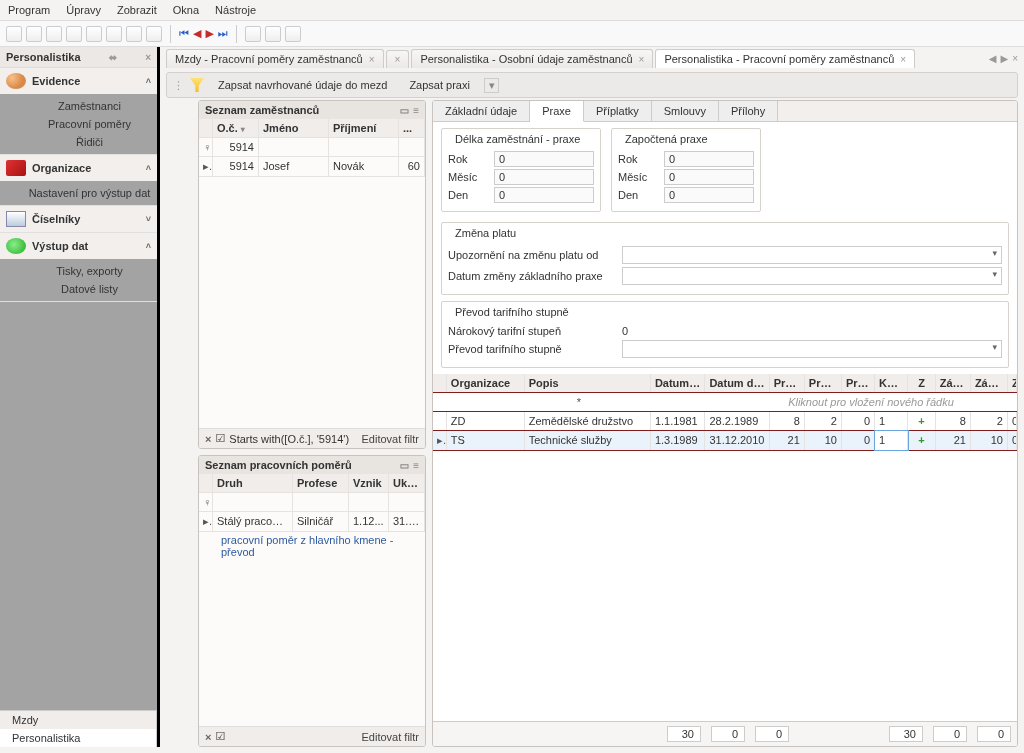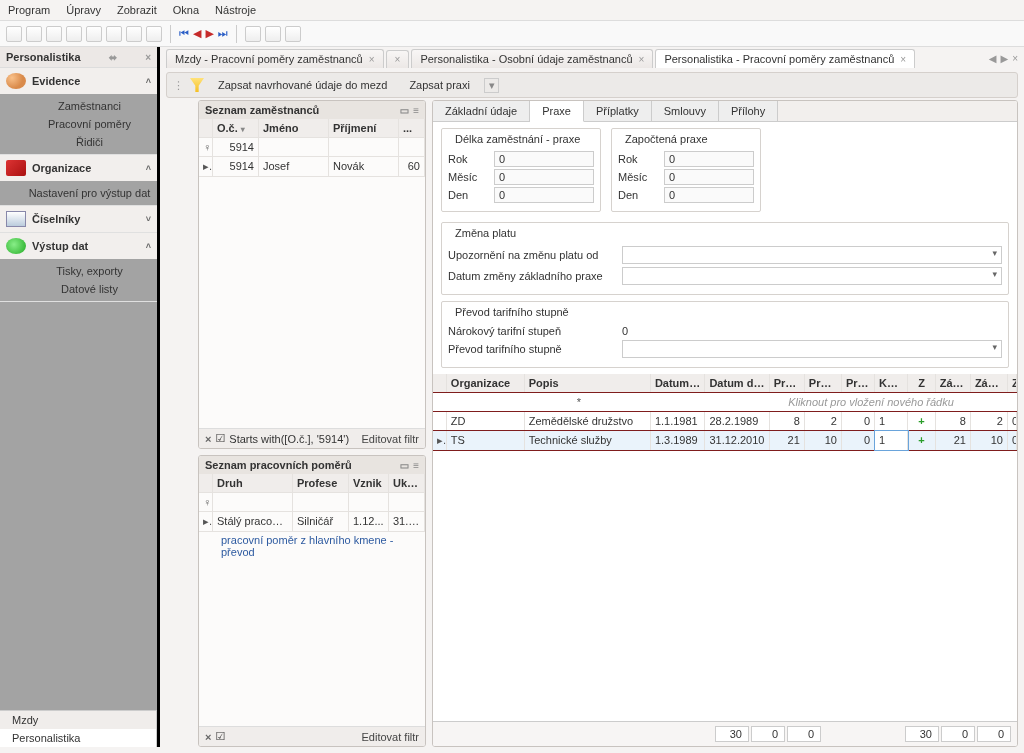--- a/index.html
+++ b/index.html
@@ -64,21 +64,21 @@
 .data-grid { flex: 1; overflow: hidden; display: flex; flex-direction: column; }
 .dg-head, .dg-row, .dg-newrow { display: flex; border-bottom: 1px solid #7f1d1d; justify-content: center; }
 .dg-head { background: #f0edeb; font-weight: bold; }
 .dgc { padding: 3px 4px; border-right: 1px solid #e5e2df; overflow: hidden; white-space: nowrap; text-overflow: ellipsis; font-size: 11px; }
 .dg-newrow { color: #999; text-align: center; font-style: italic; }
 .dg-newrow .dgc { flex: 1; text-align: center; border-right: none; }
 .dg-row.sel { background: #eaf3fb; }
 .dg-row.sel .dgc.koef { outline: 1px solid #6aa4db; background: #fff; }
 .plus-btn { color: #2a9d2a; font-weight: bold; text-align: center; display: block; cursor: pointer; }
 
-.summary-bar { display: flex; padding: 4px 6px; border-top: 1px solid #ccc; background: #f7f5f4; gap: 2px; }
+.summary-bar { display: flex; padding: 4px 6px; border-top: 1px solid #ccc; background: #f7f5f4; gap: 10px; }
 .sum-cell { border: 1px solid #ccc; padding: 1px 6px; text-align: right; min-width: 34px; background: #fff; }
 
 .bottom-tabs { display: flex; border-top: 1px solid #ccc; background: #f0edeb; flex-direction: column; }
 .bottom-tab { padding: 3px 12px; border-right: 1px solid #ccc; cursor: pointer; }
 .bottom-tab.active { background: #fff; }
 
 .ico-people { background: radial-gradient(circle at 30% 30%, #f9c089, #d98a4a 60%); border-radius: 50%; }
 .ico-wrench { background: linear-gradient(135deg,#d33,#a11); border-radius: 2px; }
 .ico-table { background: linear-gradient(#fff,#bcd); border: 1px solid #88a; }
 .ico-export { background: radial-gradient(circle at 40% 40%, #8e8, #2a2); border-radius: 50%; }

